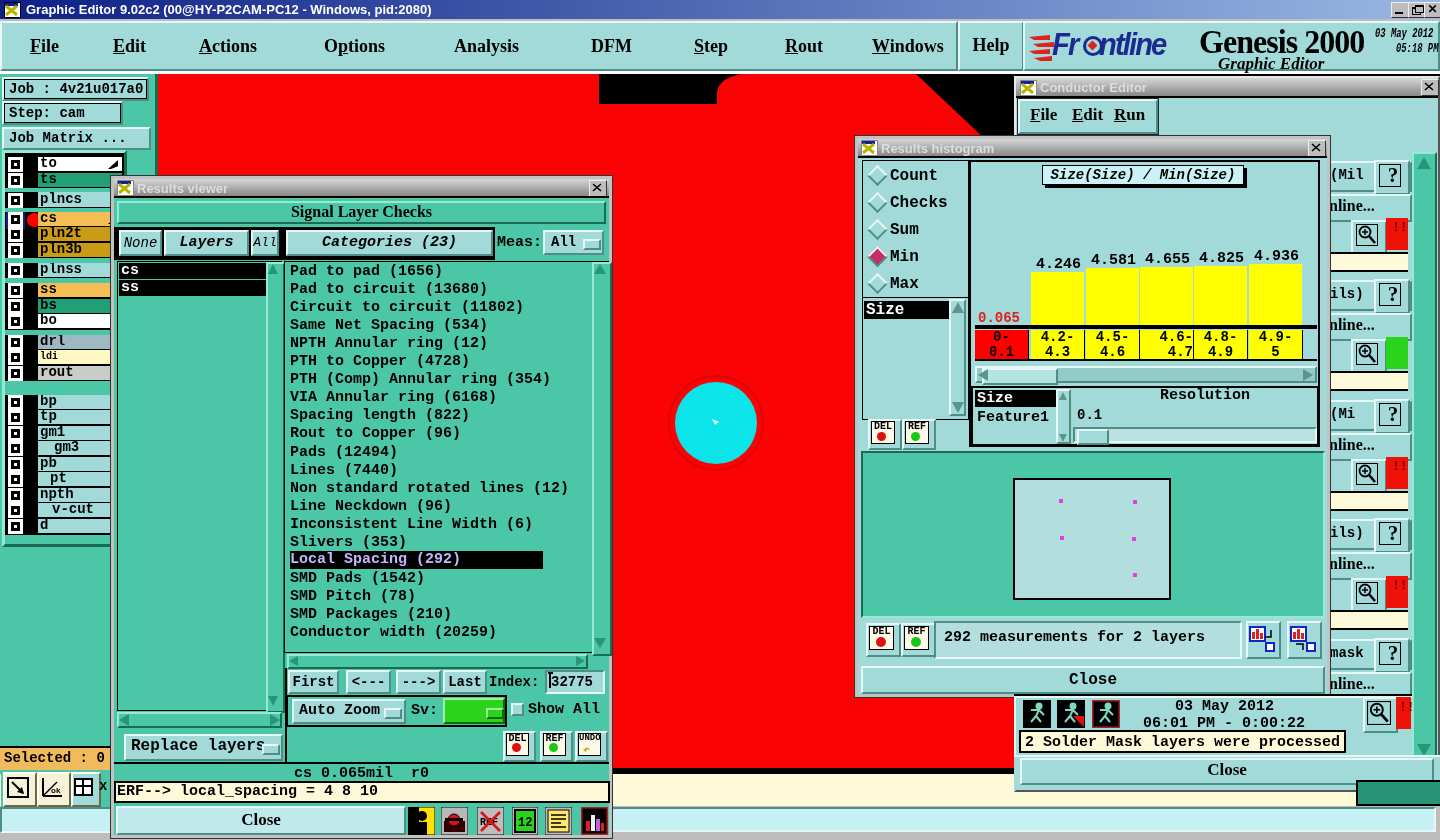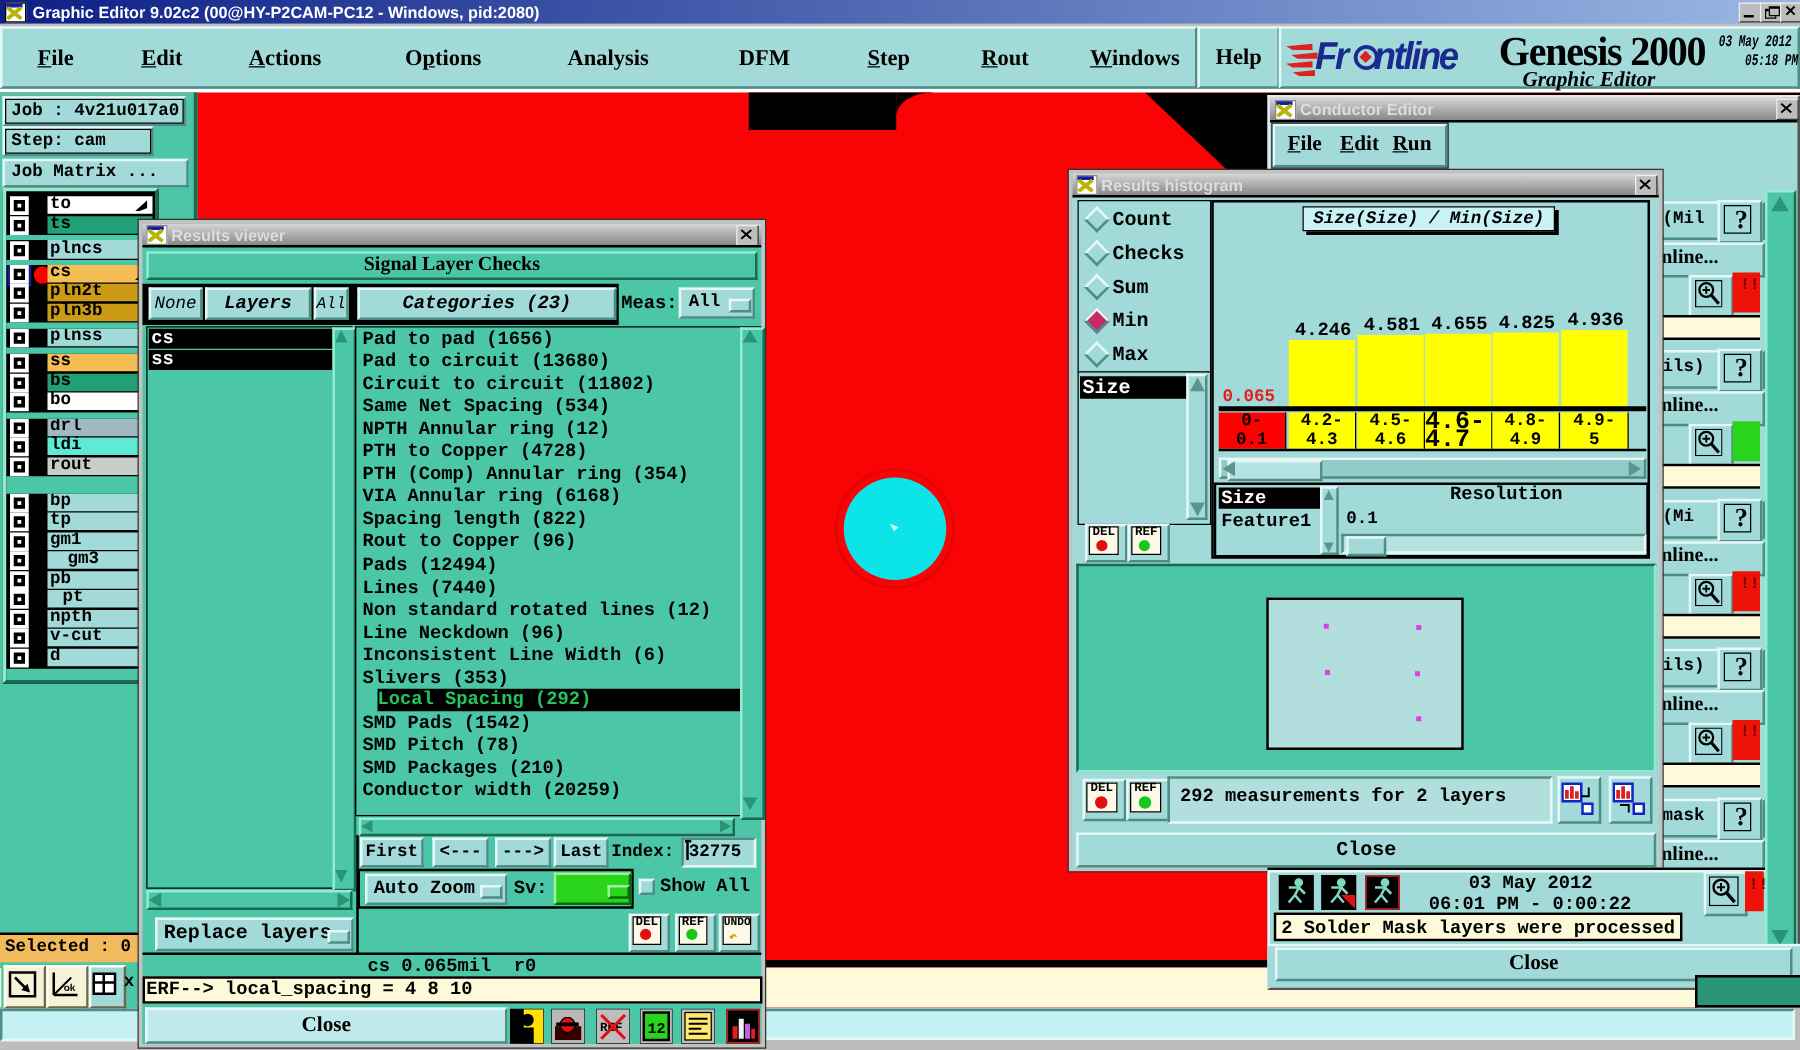--- a/index.html
+++ b/index.html
@@ -135,21 +135,21 @@
 <div class="abs" style="left:11px;top:301.75px;width:9px;height:9px;background:#fff;border:3px solid #000;box-sizing:border-box"></div>
 <div class="abs" style="left:38px;top:298.5px;width:84px;height:14.0px;background:#21a077;font-size:14px;line-height:13.5px;padding-left:2px;box-sizing:border-box">bs</div>
 <div class="abs" style="left:8px;top:314.25px;width:15px;height:15px;background:#fff"></div>
 <div class="abs" style="left:11px;top:317.25px;width:9px;height:9px;background:#fff;border:3px solid #000;box-sizing:border-box"></div>
 <div class="abs" style="left:38px;top:314px;width:84px;height:14.0px;background:#ffffff;font-size:14px;line-height:13.5px;padding-left:2px;box-sizing:border-box">bo</div>
 <div class="abs" style="left:8px;top:334.75px;width:15px;height:15px;background:#fff"></div>
 <div class="abs" style="left:11px;top:337.75px;width:9px;height:9px;background:#fff;border:3px solid #000;box-sizing:border-box"></div>
 <div class="abs" style="left:38px;top:334.5px;width:84px;height:14.0px;background:#9fb9c4;font-size:14px;line-height:13.5px;padding-left:2px;box-sizing:border-box">drl</div>
 <div class="abs" style="left:8px;top:350.25px;width:15px;height:15px;background:#fff"></div>
 <div class="abs" style="left:11px;top:353.25px;width:9px;height:9px;background:#fff;border:3px solid #000;box-sizing:border-box"></div>
-<div class="abs" style="left:38px;top:350px;width:84px;height:14.0px;background:#5eead4;font-size:14px;line-height:13.5px;padding-left:2px;box-sizing:border-box">ldi</div>
+<div class="abs" style="left:38px;top:350px;width:84px;height:14.0px;background:#fef9c3;font-size:10px;line-height:13.5px;padding-left:2px;box-sizing:border-box">ldi</div>
 <div class="abs" style="left:8px;top:365.75px;width:15px;height:15px;background:#fff"></div>
 <div class="abs" style="left:11px;top:368.75px;width:9px;height:9px;background:#fff;border:3px solid #000;box-sizing:border-box"></div>
 <div class="abs" style="left:38px;top:365.5px;width:84px;height:14.0px;background:#c9cdc9;font-size:14px;line-height:13.5px;padding-left:2px;box-sizing:border-box">rout</div>
 <div class="abs" style="left:8px;top:394.75px;width:15px;height:15px;background:#fff"></div>
 <div class="abs" style="left:11px;top:397.75px;width:9px;height:9px;background:#fff;border:3px solid #000;box-sizing:border-box"></div>
 <div class="abs" style="left:38px;top:394.5px;width:84px;height:14.0px;background:#a2dad9;font-size:14px;line-height:13.5px;padding-left:2px;box-sizing:border-box">bp</div>
 <div class="abs" style="left:8px;top:410.25px;width:15px;height:15px;background:#fff"></div>
 <div class="abs" style="left:11px;top:413.25px;width:9px;height:9px;background:#fff;border:3px solid #000;box-sizing:border-box"></div>
 <div class="abs" style="left:38px;top:410.0px;width:84px;height:14.0px;background:#a2dad9;font-size:14px;line-height:13.5px;padding-left:2px;box-sizing:border-box">tp</div>
 <div class="abs" style="left:8px;top:425.75px;width:15px;height:15px;background:#fff"></div>
@@ -162,21 +162,21 @@
 <div class="abs" style="left:11px;top:459.75px;width:9px;height:9px;background:#fff;border:3px solid #000;box-sizing:border-box"></div>
 <div class="abs" style="left:38px;top:456.5px;width:84px;height:14.0px;background:#a2dad9;font-size:14px;line-height:13.5px;padding-left:2px;box-sizing:border-box">pb</div>
 <div class="abs" style="left:8px;top:472.25px;width:15px;height:15px;background:#fff"></div>
 <div class="abs" style="left:11px;top:475.25px;width:9px;height:9px;background:#fff;border:3px solid #000;box-sizing:border-box"></div>
 <div class="abs" style="left:38px;top:472.0px;width:84px;height:14.0px;background:#a2dad9;font-size:14px;line-height:13.5px;padding-left:12px;box-sizing:border-box">pt</div>
 <div class="abs" style="left:8px;top:487.75px;width:15px;height:15px;background:#fff"></div>
 <div class="abs" style="left:11px;top:490.75px;width:9px;height:9px;background:#fff;border:3px solid #000;box-sizing:border-box"></div>
 <div class="abs" style="left:38px;top:487.5px;width:84px;height:14.0px;background:#a2dad9;font-size:14px;line-height:13.5px;padding-left:2px;box-sizing:border-box">npth</div>
 <div class="abs" style="left:8px;top:503.25px;width:15px;height:15px;background:#fff"></div>
 <div class="abs" style="left:11px;top:506.25px;width:9px;height:9px;background:#fff;border:3px solid #000;box-sizing:border-box"></div>
-<div class="abs" style="left:38px;top:503.0px;width:84px;height:14.0px;background:#a2dad9;font-size:14px;line-height:13.5px;padding-left:2px;box-sizing:border-box">v-cut</div>
+<div class="abs" style="left:38px;top:503.0px;width:84px;height:14.0px;background:#a2dad9;font-size:14px;line-height:13.5px;padding-left:14px;box-sizing:border-box">v-cut</div>
 <div class="abs" style="left:8px;top:518.75px;width:15px;height:15px;background:#fff"></div>
 <div class="abs" style="left:11px;top:521.75px;width:9px;height:9px;background:#fff;border:3px solid #000;box-sizing:border-box"></div>
 <div class="abs" style="left:38px;top:518.5px;width:84px;height:14.0px;background:#a2dad9;font-size:14px;line-height:13.5px;padding-left:2px;box-sizing:border-box">d</div>
 <div class="abs" style="left:5px;top:535px;width:119px;height:9px;background:#4bc7a7"></div>
 <div class="abs" style="left:5px;top:188px;width:119px;height:4px;background:#4bc7a7"></div>
 <div class="abs" style="left:5px;top:207.5px;width:119px;height:4.5px;background:#4bc7a7"></div>
 <div class="abs" style="left:5px;top:258px;width:119px;height:4.5px;background:#4bc7a7"></div>
 <div class="abs" style="left:5px;top:278px;width:119px;height:5px;background:#4bc7a7"></div>
 <div class="abs" style="left:5px;top:329.5px;width:119px;height:5.0px;background:#4bc7a7"></div>
 <div class="abs" style="left:5px;top:381px;width:119px;height:13.5px;background:#4bc7a7"></div>
@@ -365,21 +365,21 @@
 <div class="abs mono" style="left:1145px;top:251px;font-size:15px">4.655</div>
 <div class="abs" style="left:1194px;top:266px;width:53px;height:59px;background:#ffff00"></div>
 <div class="abs mono" style="left:1199px;top:250px;font-size:15px">4.825</div>
 <div class="abs" style="left:1249px;top:264px;width:53px;height:61px;background:#ffff00"></div>
 <div class="abs mono" style="left:1254px;top:248px;font-size:15px">4.936</div>
 <div class="abs mono" style="left:978px;top:310px;font-size:14px;color:#e02020">0.065</div>
 <div class="abs" style="left:975px;top:325px;width:342px;height:4px;background:#000"></div>
 <div class="abs mono" style="left:975px;top:330px;width:54px;height:29px;background:#ff0000;border-right:1px solid #000;font-size:14px;text-align:center;line-height:15px;box-sizing:border-box">0-<br>0.1</div>
 <div class="abs mono" style="left:1031px;top:330px;width:54px;height:29px;background:#ffff00;border-right:1px solid #000;font-size:14px;text-align:center;line-height:15px;box-sizing:border-box">4.2-<br>4.3</div>
 <div class="abs mono" style="left:1086px;top:330px;width:54px;height:29px;background:#ffff00;border-right:1px solid #000;font-size:14px;text-align:center;line-height:15px;box-sizing:border-box">4.5-<br>4.6</div>
-<div class="abs mono" style="left:1140px;top:330px;width:54px;height:29px;background:#ffff00;border-right:1px solid #000;font-size:20px;text-align:left;line-height:15px;box-sizing:border-box">4.6-<br>4.7</div>
+<div class="abs mono" style="left:1140px;top:330px;width:54px;height:29px;background:#ffff00;border-right:1px solid #000;font-size:14px;text-align:right;line-height:15px;box-sizing:border-box">4.6-<br>4.7</div>
 <div class="abs mono" style="left:1194px;top:330px;width:54px;height:29px;background:#ffff00;border-right:1px solid #000;font-size:14px;text-align:center;line-height:15px;box-sizing:border-box">4.8-<br>4.9</div>
 <div class="abs mono" style="left:1249px;top:330px;width:54px;height:29px;background:#ffff00;border-right:1px solid #000;font-size:14px;text-align:center;line-height:15px;box-sizing:border-box">4.9-<br>5</div>
 <div class="abs" style="left:975px;top:359px;width:342px;height:2px;background:#000"></div>
 <div class="abs rt" style="left:975px;top:366px;width:342px;height:17px;border-width:2px;background:#93cbc9;box-sizing:border-box"></div>
 <div class="abs rt" style="left:982px;top:368px;width:72px;height:13px;border-width:2px;background:#b5e3e1"></div>
 <div class="tri" style="left:978px;top:369px;border-top:6px solid transparent;border-bottom:6px solid transparent;border-right:10px solid #5b958e"></div>
 <div class="tri" style="left:1303px;top:369px;border-top:6px solid transparent;border-bottom:6px solid transparent;border-left:10px solid #5b958e"></div>
 <div class="abs" style="left:971px;top:386px;width:348px;height:60px;border:2px solid #000;box-sizing:border-box"></div>
 <div class="abs" style="left:975px;top:390px;width:81px;height:17px;background:#000;color:#fff;font-size:15px;padding-left:2px;line-height:17px">Size</div>
 <div class="abs mono" style="left:977px;top:409px;font-size:15px">Feature1</div>
@@ -515,21 +515,21 @@
 <div class="abs mono" style="left:290px;top:371.30000000000007px;font-size:15px;line-height:17px">PTH (Comp) Annular ring (354)</div>
 <div class="abs mono" style="left:290px;top:389.3500000000001px;font-size:15px;line-height:17px">VIA Annular ring (6168)</div>
 <div class="abs mono" style="left:290px;top:407.4000000000001px;font-size:15px;line-height:17px">Spacing length (822)</div>
 <div class="abs mono" style="left:290px;top:425.4500000000001px;font-size:15px;line-height:17px">Rout to Copper (96)</div>
 <div class="abs mono" style="left:290px;top:443.5000000000001px;font-size:15px;line-height:17px">Pads (12494)</div>
 <div class="abs mono" style="left:290px;top:461.5500000000001px;font-size:15px;line-height:17px">Lines (7440)</div>
 <div class="abs mono" style="left:290px;top:479.60000000000014px;font-size:15px;line-height:17px">Non standard rotated lines (12)</div>
 <div class="abs mono" style="left:290px;top:497.65000000000015px;font-size:15px;line-height:17px">Line Neckdown (96)</div>
 <div class="abs mono" style="left:290px;top:515.7000000000002px;font-size:15px;line-height:17px">Inconsistent Line Width (6)</div>
 <div class="abs mono" style="left:290px;top:533.7500000000001px;font-size:15px;line-height:17px">Slivers (353)</div>
-<div class="abs" style="left:302px;top:550.8000000000001px;width:295px;height:18px;background:#000;color:#22c55e;font-size:15px;line-height:18px">Local Spacing (292)</div>
+<div class="abs" style="left:290px;top:550.8000000000001px;width:253px;height:18px;background:#000;color:#c4b5fd;font-size:15px;line-height:18px">Local Spacing (292)</div>
 <div class="abs mono" style="left:290px;top:569.85px;font-size:15px;line-height:17px">SMD Pads (1542)</div>
 <div class="abs mono" style="left:290px;top:587.9px;font-size:15px;line-height:17px">SMD Pitch (78)</div>
 <div class="abs mono" style="left:290px;top:605.9499999999999px;font-size:15px;line-height:17px">SMD Packages (210)</div>
 <div class="abs mono" style="left:290px;top:623.9999999999999px;font-size:15px;line-height:17px">Conductor width (20259)</div>
 <div class="abs rg" style="left:592px;top:262px;width:16px;height:390px;border-width:2px"></div>
 <div class="tri" style="left:594px;top:264px;border-left:6px solid transparent;border-right:6px solid transparent;border-bottom:10px solid #2a9478"></div>
 <div class="tri" style="left:594px;top:638px;border-left:6px solid transparent;border-right:6px solid transparent;border-top:10px solid #2a9478"></div>
 <div class="abs rg" style="left:287px;top:654px;width:301px;height:15px;border-width:2px;box-sizing:border-box"></div>
 <div class="tri" style="left:289px;top:656px;border-top:5px solid transparent;border-bottom:5px solid transparent;border-right:9px solid #2a9478"></div>
 <div class="tri" style="left:576px;top:656px;border-top:5px solid transparent;border-bottom:5px solid transparent;border-left:9px solid #2a9478"></div>

